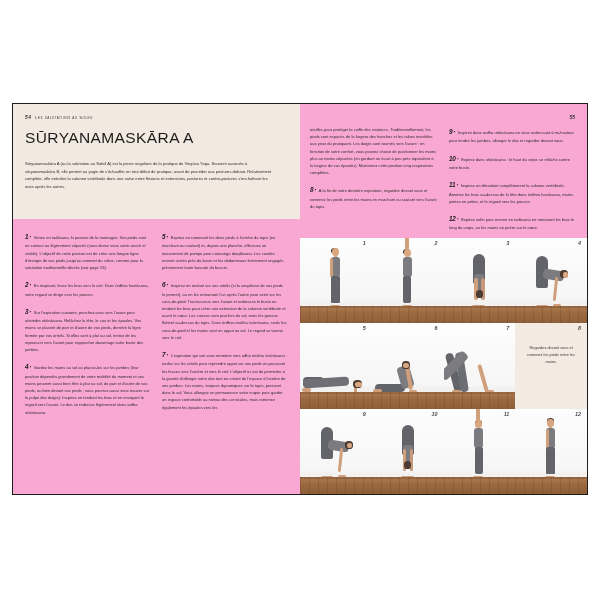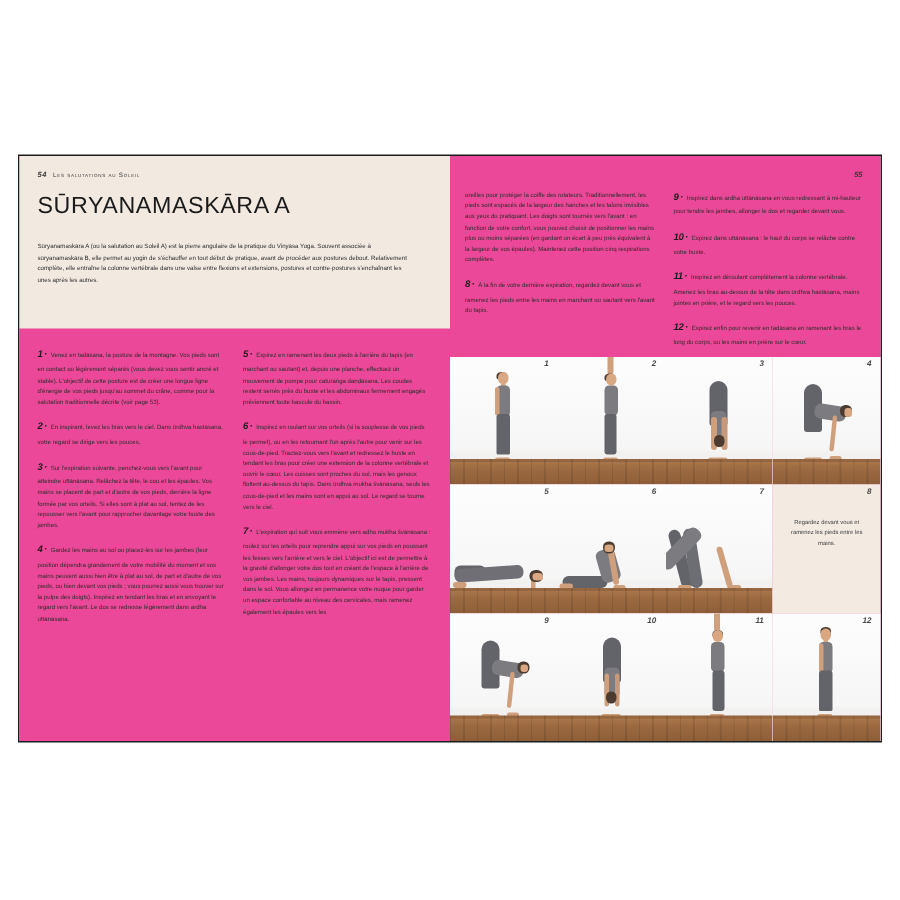--- a/index.html
+++ b/index.html
@@ -10,21 +10,21 @@
     -webkit-font-smoothing:antialiased;
   }
   .stage{position:relative;width:600px;height:600px;background:#ffffff;}
 
   
   .spread{
     position:absolute;left:12px;top:103px;width:576px;height:392px;
     background:#ffffff;border:1px solid #1d1d1d;box-sizing:border-box;
     display:flex;
   }
-  .page{position:relative;box-sizing:border-box;height:100%;background:#ec4899;}
+  .page{position:relative;box-sizing:border-box;height:100%;background:#f9a8d4;}
   .page-left{width:287px;}
   .page-right{width:287px;}
   .gutter{width:0px;}
 
   
   .hero{
     position:absolute;left:0;top:0;width:100%;height:115px;
     background:#f2e9e1;
   }
   .folio{

